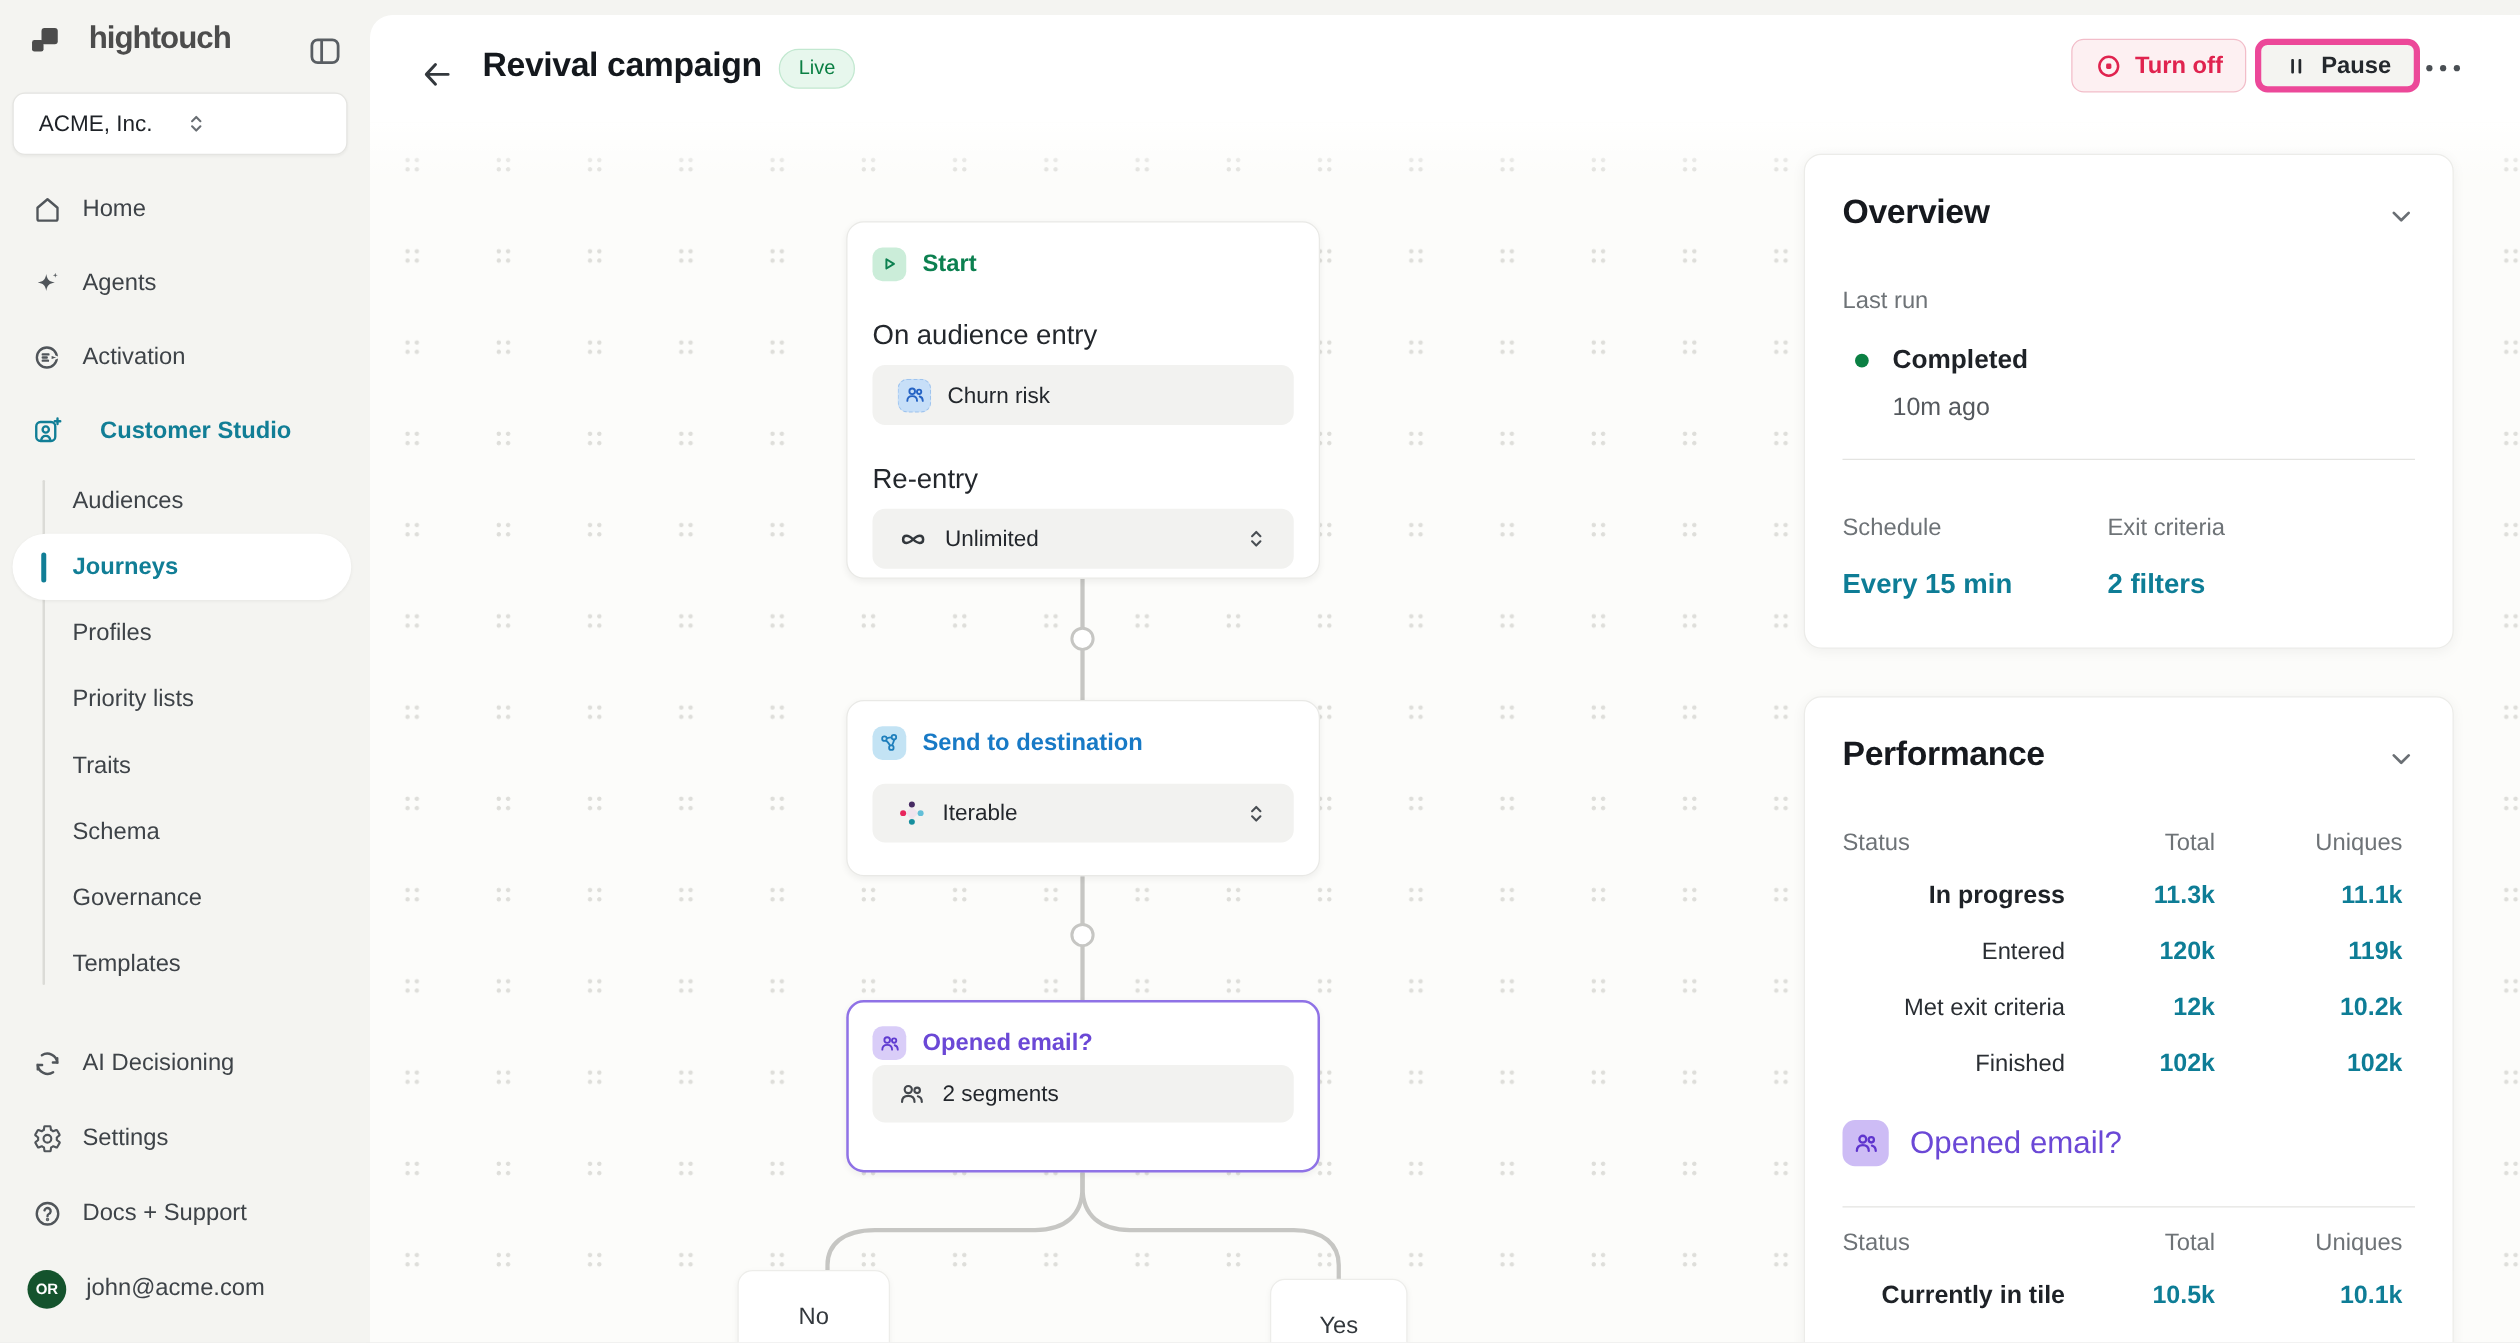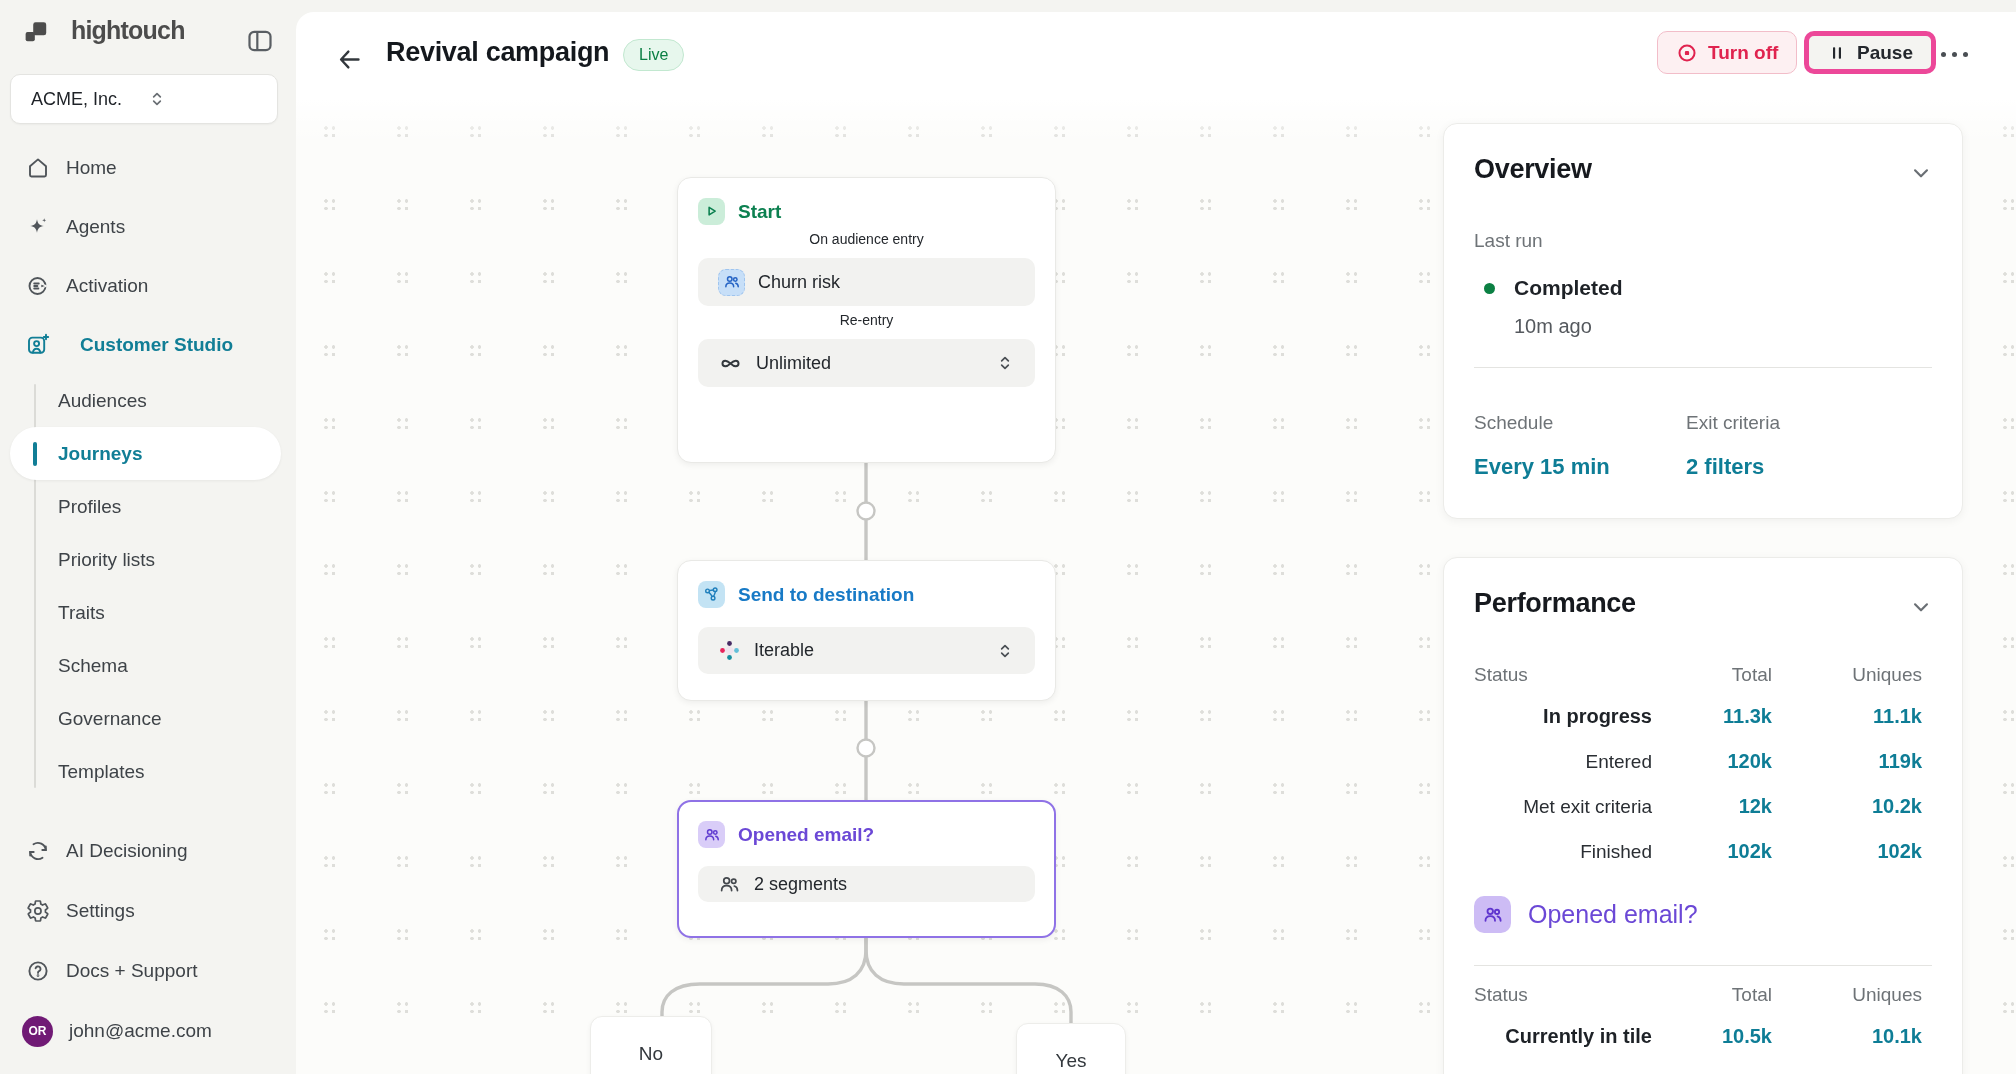--- a/index.html
+++ b/index.html
@@ -29,21 +29,21 @@
   .nav-item .nicon { width:24px; height:24px; color:#50555A; flex:0 0 24px; }
   .nav-item.teal { color:#117E96; font-weight:600;gap:30px; }
   .nav-item.teal .nicon { color:#117E96; }
   .nav-sub { position:absolute; left:0; right:0; top:374px; }
   .nav-sub::before { content:""; position:absolute; left:34px; top:10px; bottom:10px; width:2px; background:#DBDBD7; border-radius:2px; }
   .sub-item { position:relative; height:53px; display:flex; align-items:center; margin:0 12px 0 10px; padding-left:48px; font-size:19px; color:#3E4348; border-radius:999px; cursor:pointer; z-index:1; }
   .sub-item.active { background:#FFFFFF; color:#117E96; font-weight:600; box-shadow:0 1px 3px rgba(0,0,0,0.06); }
   .sub-item.active::before { content:""; position:absolute; left:23px; top:50%; transform:translateY(-50%); width:4px; height:24px; border-radius:3px; background:#117E96; }
   .nav-footer { position:absolute; left:0; right:0; top:821px; }
   .nav-footer .nav-item { height:60px; }
-  .avatar { width:31px; height:31px; border-radius:50%; background:#701a75; color:#fff; font-size:12px; font-weight:700; display:flex; align-items:center; justify-content:center; flex:0 0 31px; margin-left:-4px; }
+  .avatar { width:31px; height:31px; border-radius:50%; background:#14532d; color:#fff; font-size:12px; font-weight:700; display:flex; align-items:center; justify-content:center; flex:0 0 31px; margin-left:-4px; }
 
   
   .main { position:absolute; left:296px; top:12px; right:0; bottom:0; background:#FFFFFF; border-top-left-radius:18px; overflow:hidden; }
   .canvas {
     position:absolute; left:0; right:0; top:86px; bottom:0;
     background-color:#FCFCFA;
     background-image:
       radial-gradient(circle at 30px 30px, #DEDEDA 1.5px, transparent 2px),
       radial-gradient(circle at 37.5px 30px, #DEDEDA 1.5px, transparent 2px),
       radial-gradient(circle at 30px 37.5px, #DEDEDA 1.5px, transparent 2px),
@@ -69,28 +69,28 @@
   .node-start { left:381px; top:165px; width:379px; height:286px; }
   .node-send { left:381px; top:548px; width:379px; height:141px; }
   .node-branch { left:381px; top:788px; width:379px; height:138px; border:2px solid #8F72E6; padding:19px; }
   .node-head { display:flex; align-items:center; gap:13px; }
   .node-chip { width:27px; height:27px; border-radius:8px; display:flex; align-items:center; justify-content:center; }
   .chip-green { background:#CBEDD9; color:#0C8050; }
   .chip-blue { background:#C3E3F4; color:#1F7FBC; }
   .chip-purple { background:#D9CDF8; color:#5F3BD0; }
   .node-title { font-size:19px; font-weight:600; }
   .t-green { color:#0C8050; } .t-blue { color:#187AC6; } .t-purple { color:#6B48D6; }
-  .node-label { font-size:14px; color:#23272C; margin:6px 0 11px 0;text-align:center; }
+  .node-label { font-size:22px; color:#23272C; margin:30px 0 11px 0; }
   .field { height:48px; background:#F2F2F0; border-radius:10px; display:flex; align-items:center; gap:13px; padding:0 20px; font-size:18px; color:#23272C; }
   .field .grow { flex:1; }
   .mini-chip { width:27px; height:27px; border-radius:8px; display:flex; align-items:center; justify-content:center; }
   .mini-blue { background:#C7DFF8; color:#2563C4; border:1px dashed #9FC4EE; }
   .gray-glyph { color:#44484D; }
   .node-send .field { margin-top:19px; height:47px; }
-  .node-branch .field { margin-top:18px; height:36px; }
+  .node-branch .field { margin-top:4px; height:46px; }
   .leaf { position:absolute; background:#FFFFFF; border:1px solid #EDEDEA; border-radius:12px; box-shadow:0 2px 5px rgba(25,25,25,0.05); display:flex; align-items:flex-start; justify-content:center; padding-top:26px; font-size:19px; color:#33383D; cursor:pointer; }
   .leaf-no { left:294px; top:1004px; width:122px; height:80px; }
   .leaf-yes { left:720px; top:1011px; width:110px; height:80px; }
 
   
   .panel-card { position:absolute; left:1147px; width:520px; background:#FFFFFF; border:1px solid #ECECE9; border-radius:14px; box-shadow:0 2px 10px rgba(25,25,25,0.05); }
   .card-overview { top:111px; height:396px; }
   .card-performance { top:545px; height:560px; }
   .card-title { position:absolute; left:30px; top:30px; font-size:27px; font-weight:600; color:#16191E; letter-spacing:-0.3px; }
   .card-chevron { position:absolute; right:24px; top:34px; width:30px; height:30px; border:none; background:transparent; color:#6A6F74; cursor:pointer; }

